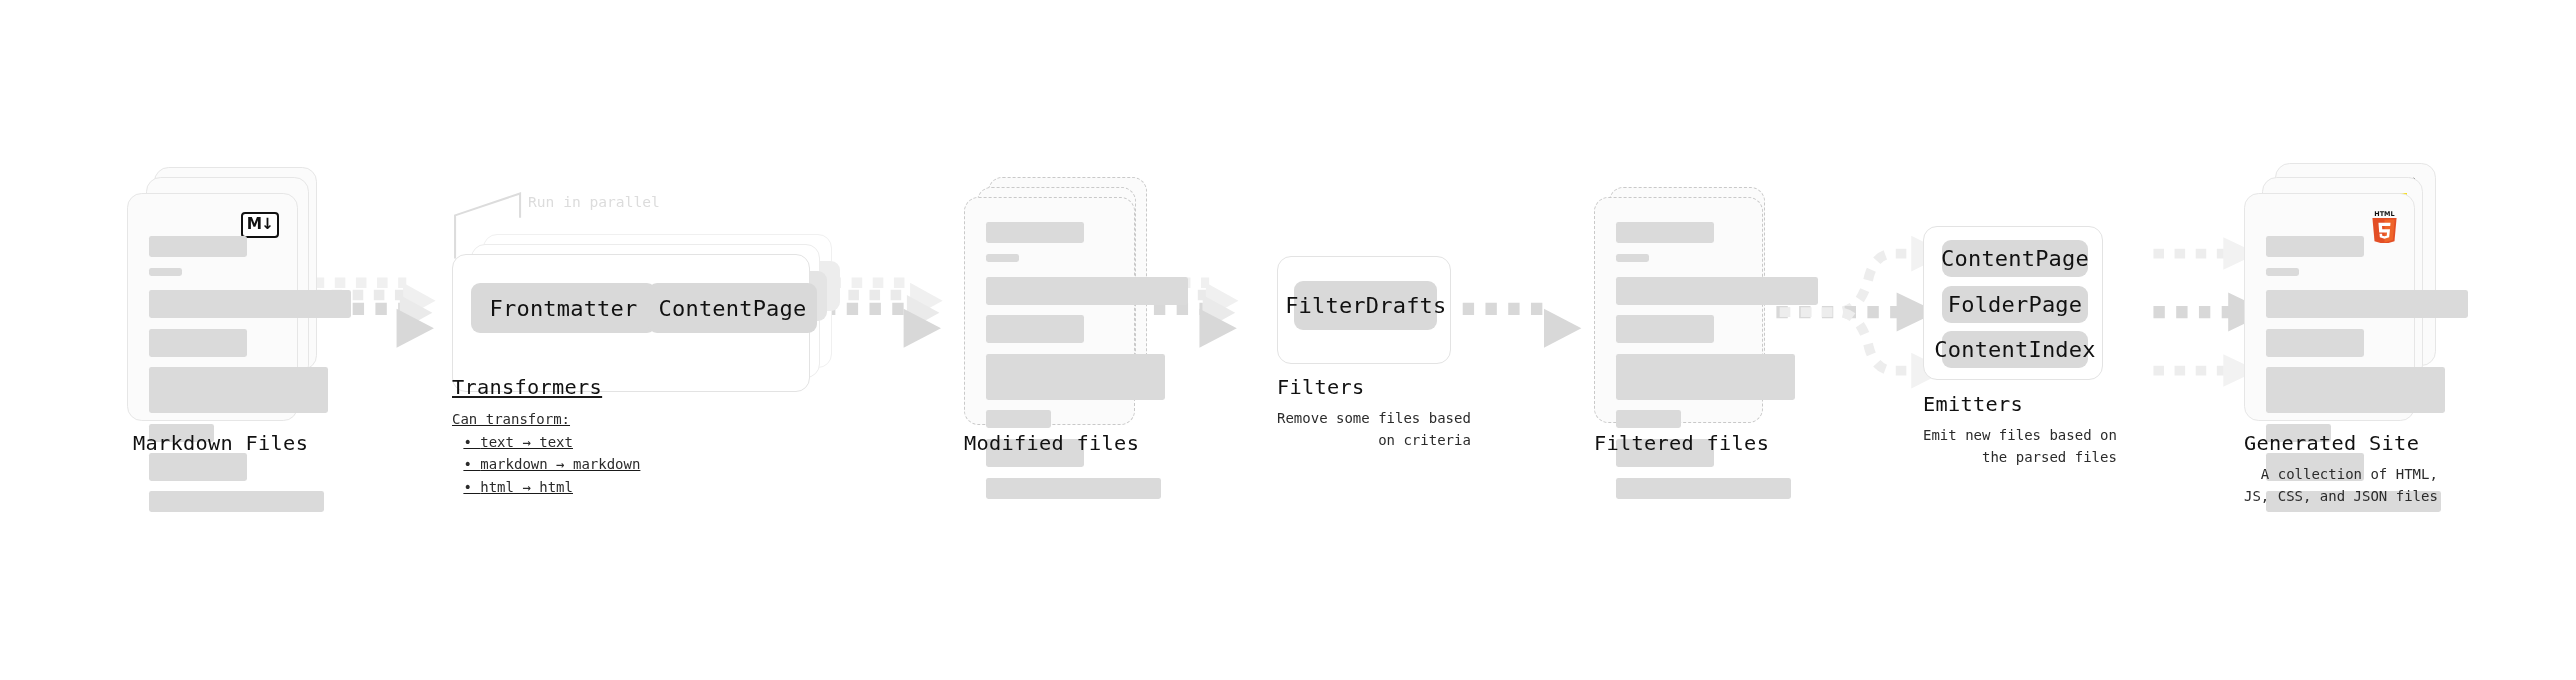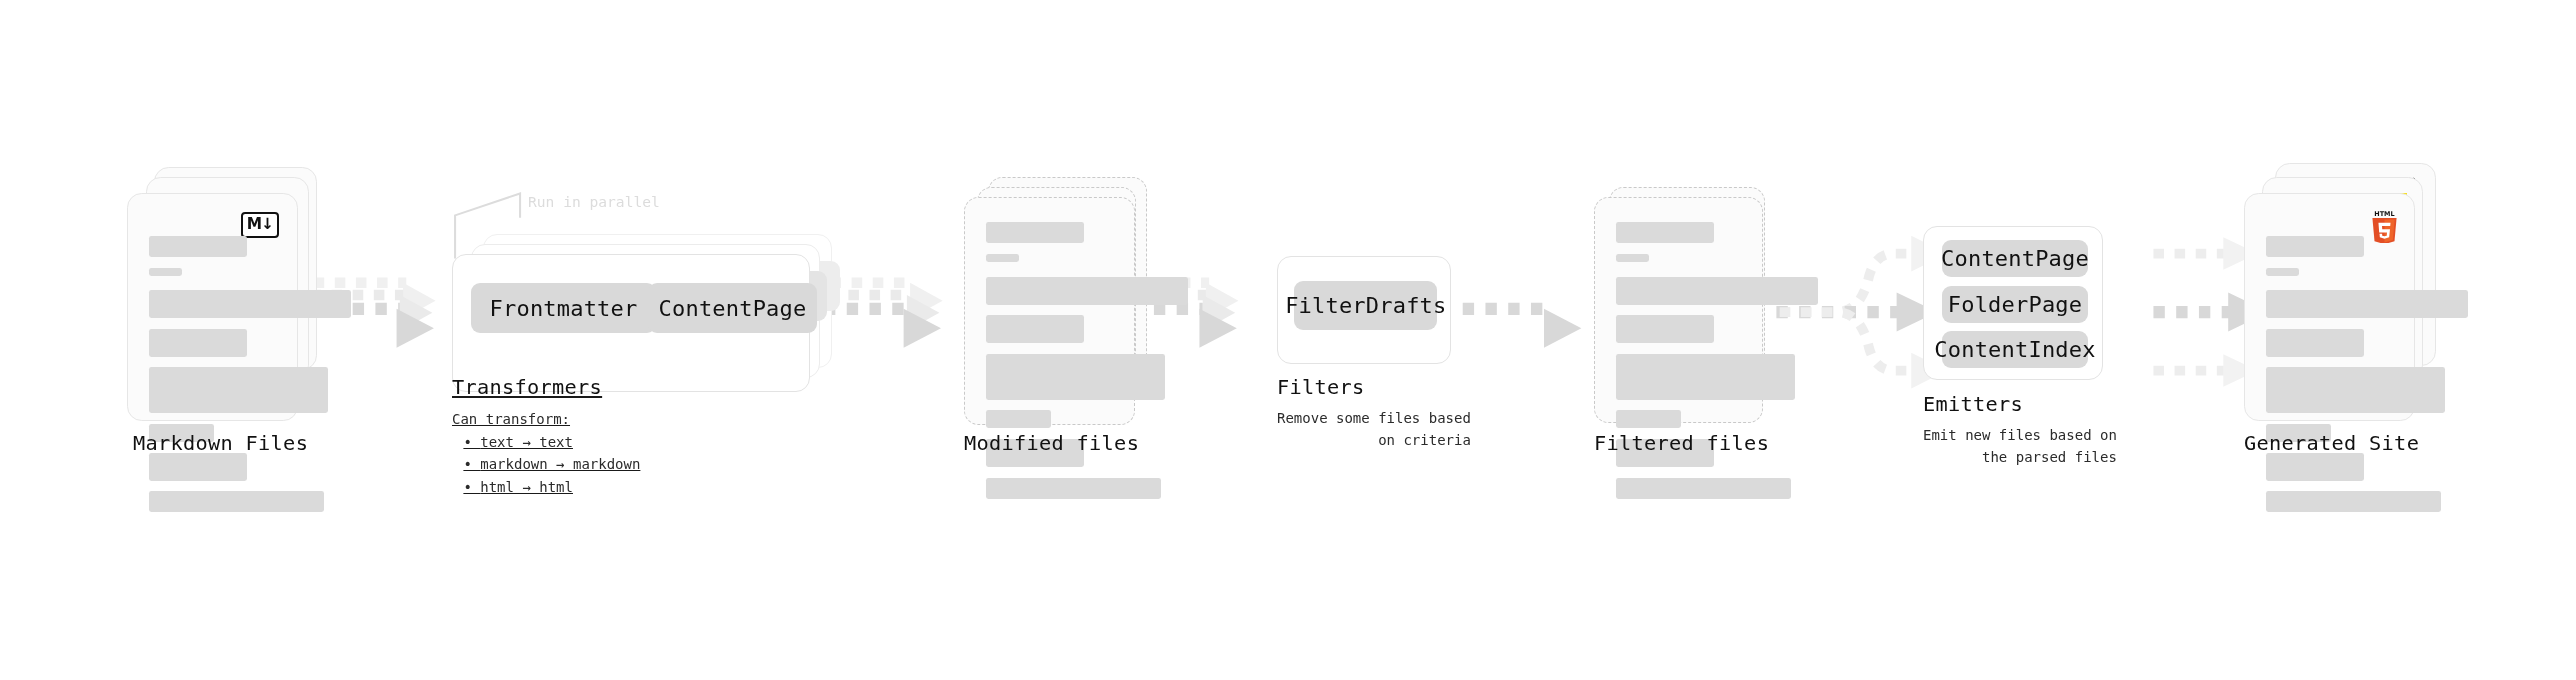--- a/index.html
+++ b/index.html
@@ -297,17 +297,19 @@
           <div class="bar" style="width: 202px; height: 28px;"></div>
           <div class="bar" style="width: 98px; height: 28px;"></div>
           <div class="bar" style="width: 179px; height: 46px;"></div>
           <div class="bar" style="width: 65px; height: 18px;"></div>
           <div class="bar" style="width: 98px; height: 28px;"></div>
           <div class="bar" style="width: 175px; height: 21px;"></div>
         </div>
     </div>
     <div class="caption" style="left:2244px;top:431px;">
       <div class="cap-title">Generated Site</div>
+      <div class="cap-sub">A collection of HTML,
+JS, CSS, and JSON files</div>
     </div>
   </div>
 
 </div>
 
 
 </body></html>

